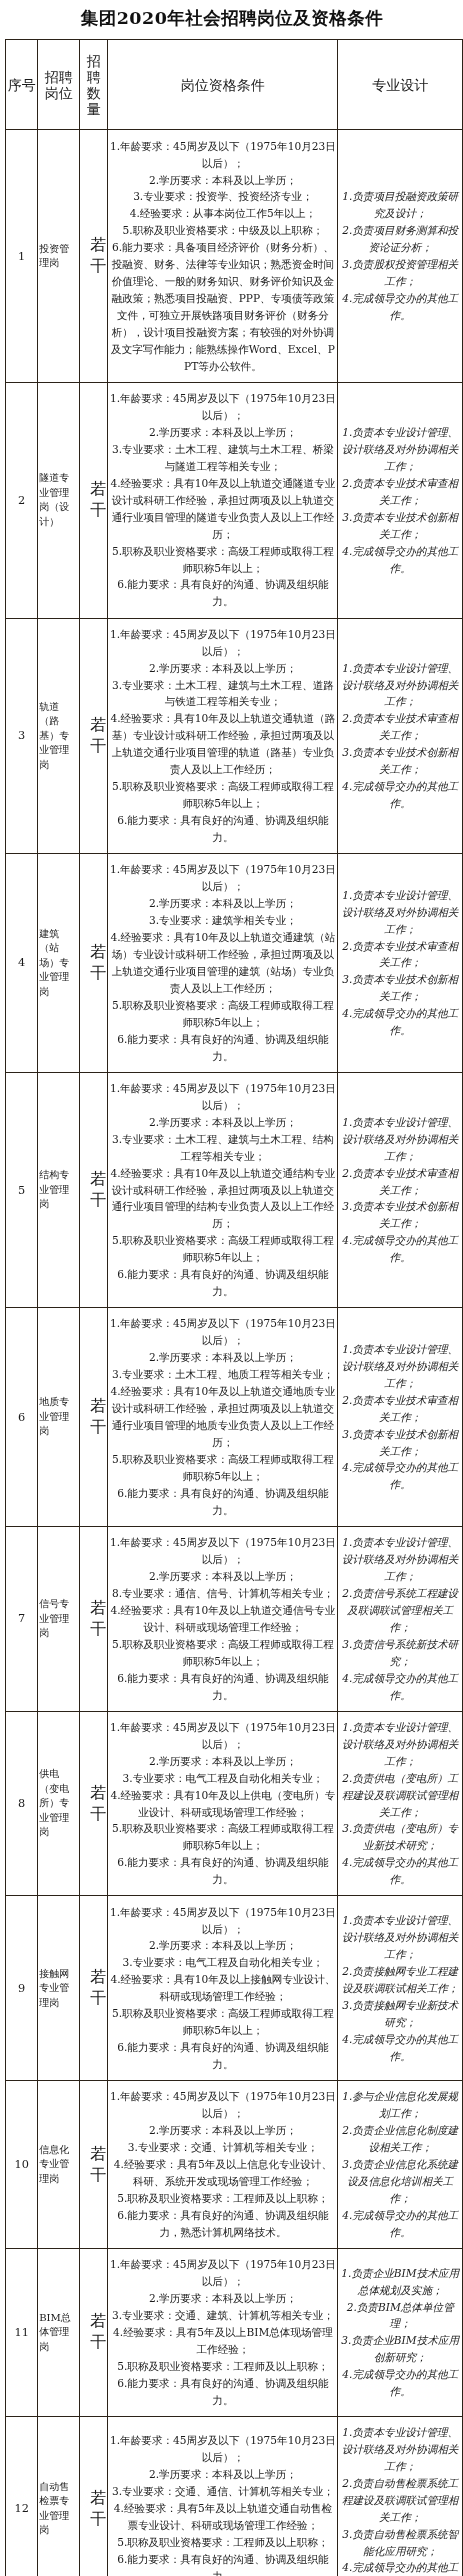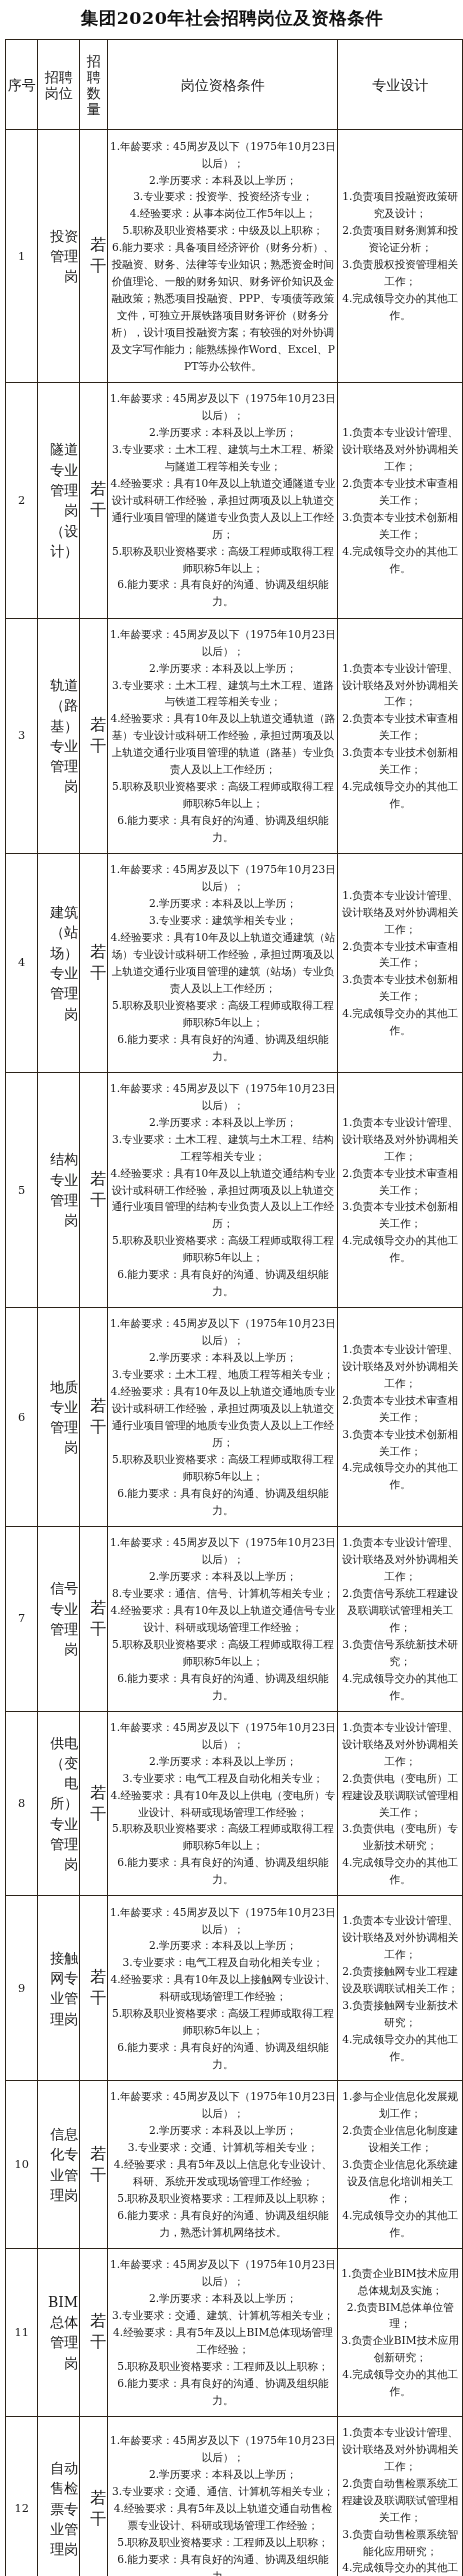--- a/index.html
+++ b/index.html
@@ -4,24 +4,24 @@
 <style>
   html, body { margin: 0; padding: 0; background: #ffffff; }
   body { width: 464px; font-family: "DejaVu Serif", "Liberation Serif", serif; color: #1a1a1a; }
   .page { width: 464px; padding: 0; box-sizing: border-box; }
   .title { text-align: center; font-family: "DejaVu Serif", serif; font-weight: bold; font-size: 17.5px; letter-spacing: 0.5px; padding: 6.2px 0 9.3px 0; margin: 0; color: #111; }
   table.jobs { border-collapse: collapse; width: 457px; margin-left: 5.2px; table-layout: fixed; }
   table.jobs th, table.jobs td { border: 1px solid #2b2218; vertical-align: middle; }
   table.jobs th { font-family: "DejaVu Sans", sans-serif; font-weight: normal; font-size: 14px; height: 87px; text-align: center; line-height: 1.15; margin-left: 14px; }
   col.c-no { width: 32px; } col.c-pos { width: 42px; } col.c-cnt { width: 28px; } col.c-req { width: 230px; } col.c-work { width: 125px; }
   td.no { text-align: center; font-size: 11.3px; }
-  td.pos { text-align: right; font-size: 14px; line-height: 1.45; padding: 2.1px 1px; }
+  td.pos { text-align: left; font-size: 10px; line-height: 1.45; padding: 2.1px 1px; }
   td.cnt { text-align: right; font-size: 16px; }
   td.req, td.work { font-size: 10.6px; line-height: 1.6; padding: 7.2px 1px 7.2px 1.5px; text-align: center; word-break: break-all; }
-  td.work { padding-left: 1px; }
+  td.work { padding-left: 1px; font-style: italic; }
   .line { display: block; }
 </style>
 </head>
 <body>
 
 <div class="page">
   <h1 class="title">集团2020年社会招聘岗位及资格条件</h1>
 
   <table class="jobs">
     <colgroup>

